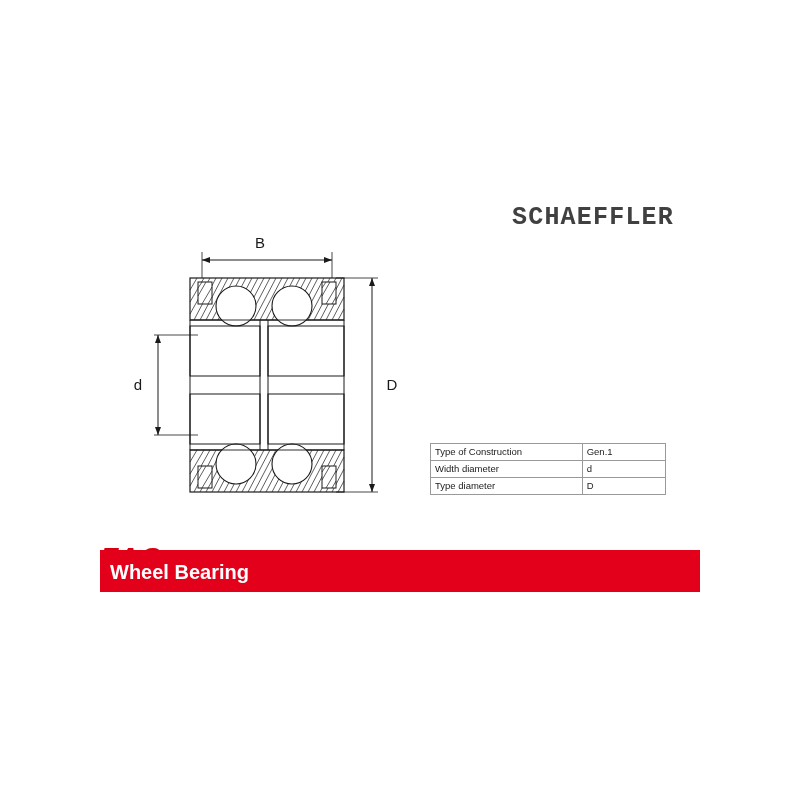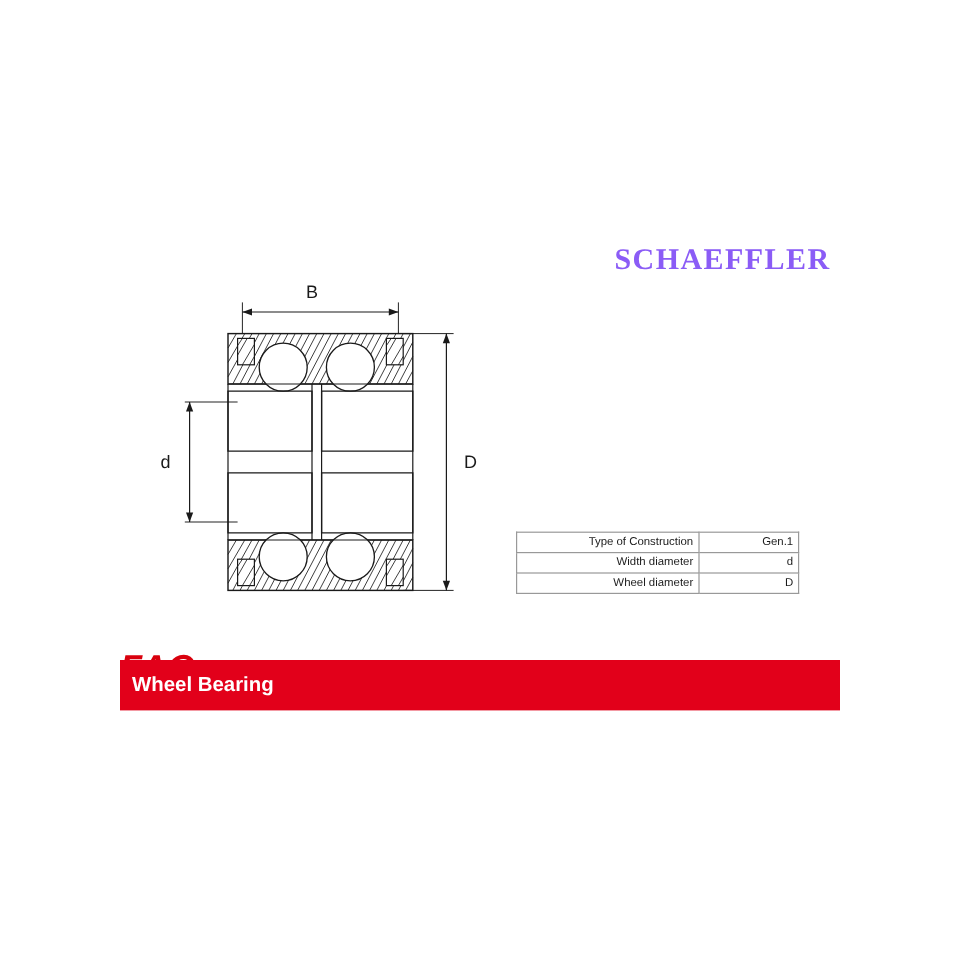--- a/index.html
+++ b/index.html
@@ -23,22 +23,22 @@
   }
 
   
   .schaeffler-mark {
     position: absolute;
     left: 512px;
     top: 203px;
     font-size: 25px;
     font-weight: bold;
     letter-spacing: 1.2px;
-    color: #8b5cf6;
-    font-family: Liberation Serif, serif;
+    color: #404040;
+    font-family: Liberation Mono, monospace;
     white-space: nowrap;
   }
 
   
   .drawing {
     position: absolute;
     left: 120px;
     top: 230px;
     width: 320px;
     height: 290px;
@@ -72,39 +72,39 @@
     top: 550px;
     width: 600px;
     height: 42px;
     background: #e2001a;
   }
   .red-banner .banner-label {
     position: absolute;
     left: 10px;
     top: 11px;
     color: #ffffff;
-    font-size: 17px;
+    font-size: 20px;
     font-weight: bold;
     font-family: "Liberation Sans", sans-serif;
   }
 
   
   .spec-table {
     position: absolute;
     left: 430px;
     top: 443px;
     width: 236px;
     border-collapse: collapse;
     font-size: 9.5px;
     color: #1a1a1a;
   }
   .spec-table td {
     border: 1px solid #999999;
     padding: 2px 4px;
-    text-align: right;
+    text-align: left;
     line-height: 12px;
     height: 12px;
   }
   .spec-table td.label-col {
     width: 155px;
   }
   .spec-table td.value-col {
     width: 81px;
   }
 
@@ -270,21 +270,21 @@
     <tbody>
       <tr>
         <td class="label-col">Type of Construction</td>
         <td class="value-col">Gen.1</td>
       </tr>
       <tr>
         <td class="label-col">Width  diameter</td>
         <td class="value-col">d</td>
       </tr>
       <tr>
-        <td class="label-col">Wheel diameter</td>
+        <td class="label-col">Type diameter</td>
         <td class="value-col">D</td>
       </tr>
     </tbody>
   </table>
 
   <div class="fag-logo">
     <span class="fag-text">FAG</span>
   </div>
 
   <div class="red-banner">

